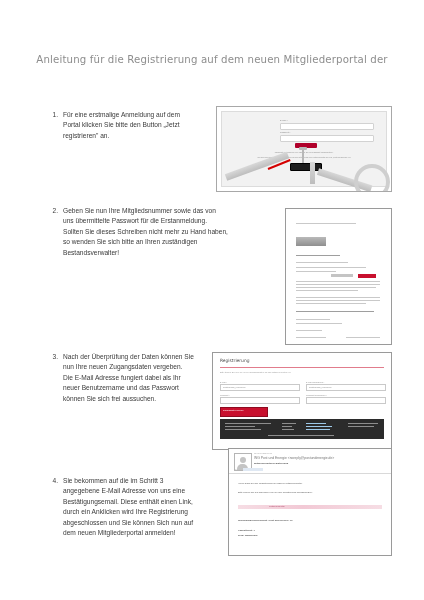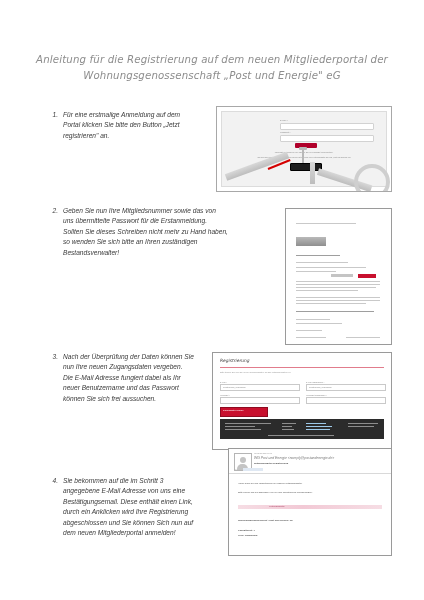--- a/index.html
+++ b/index.html
@@ -1,21 +1,21 @@
 <!DOCTYPE html>
 <html><head>
 <meta charset="utf-8">
 <style>
   html,body{margin:0;padding:0;}
   body{
     width:424px;height:600px;background:#ffffff;overflow:hidden;
     font-family:"Liberation Sans",sans-serif;color:#2b2b2b;
     -webkit-font-smoothing:antialiased;
   }
-  .page{position:relative;width:424px;height:514px;background:#fff;font-style:italic;}
+  .page{position:relative;width:424px;height:514px;background:#fff;}
 
   
   .title{
     position:absolute;left:34px;top:52px;width:356px;
     text-align:center;color:#8d8d8d;font-size:10.2px;line-height:16px;
     letter-spacing:.15px;font-family:"DejaVu Sans",sans-serif;
   }
   .title .l2{display:block;}
 
   
@@ -83,21 +83,20 @@
       background:linear-gradient(90deg,#f6dde4,#f2c9d5 45%,#f6dde4);}
   #shot4 .linktxt{position:absolute;left:40px;top:56.2px;font-size:2.2px;color:#b05070;}
 </style>
 </head>
 <body>
 
 <div class="page">
 
   <div class="title">
     <span>Anleitung für die Registrierung auf dem neuen Mitgliederportal der</span>
-    <span class="l2">Wohnungsgenossenschaft „Post und Energie" eG</span>
   </div>
 
   <div class="item" id="item1">
     <div class="num">1.</div>
     <div class="txt">Für eine erstmalige Anmeldung  auf dem Portal klicken Sie bitte den Button „Jetzt registrieren" an.</div>
   </div>
 
   <div class="shot" id="shot1">
     <div class="inner">
       <div class="fld-lbl" style="left:58px;top:7px;">E-Mail *</div>

